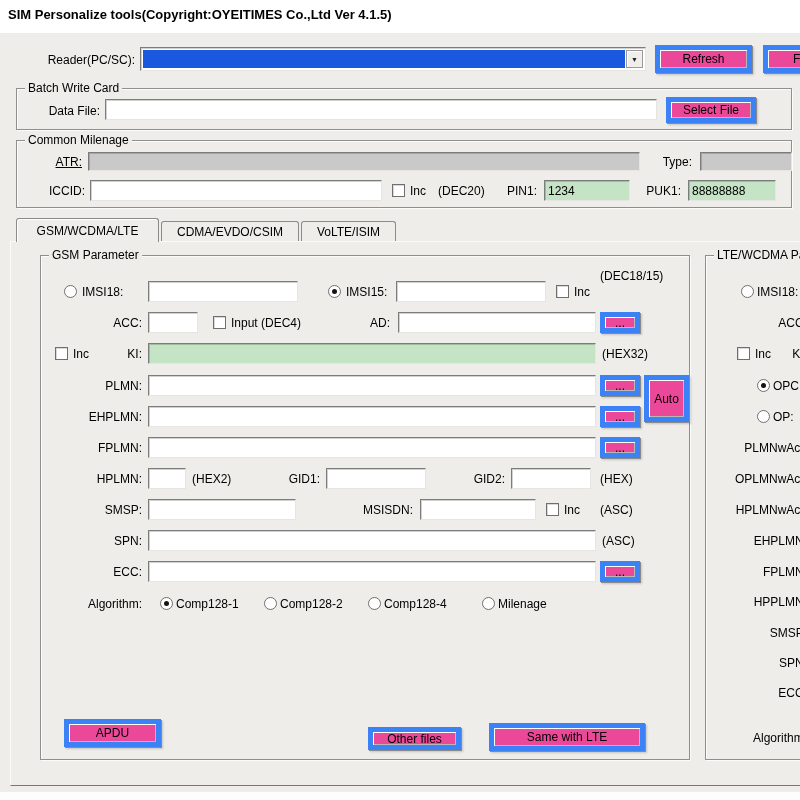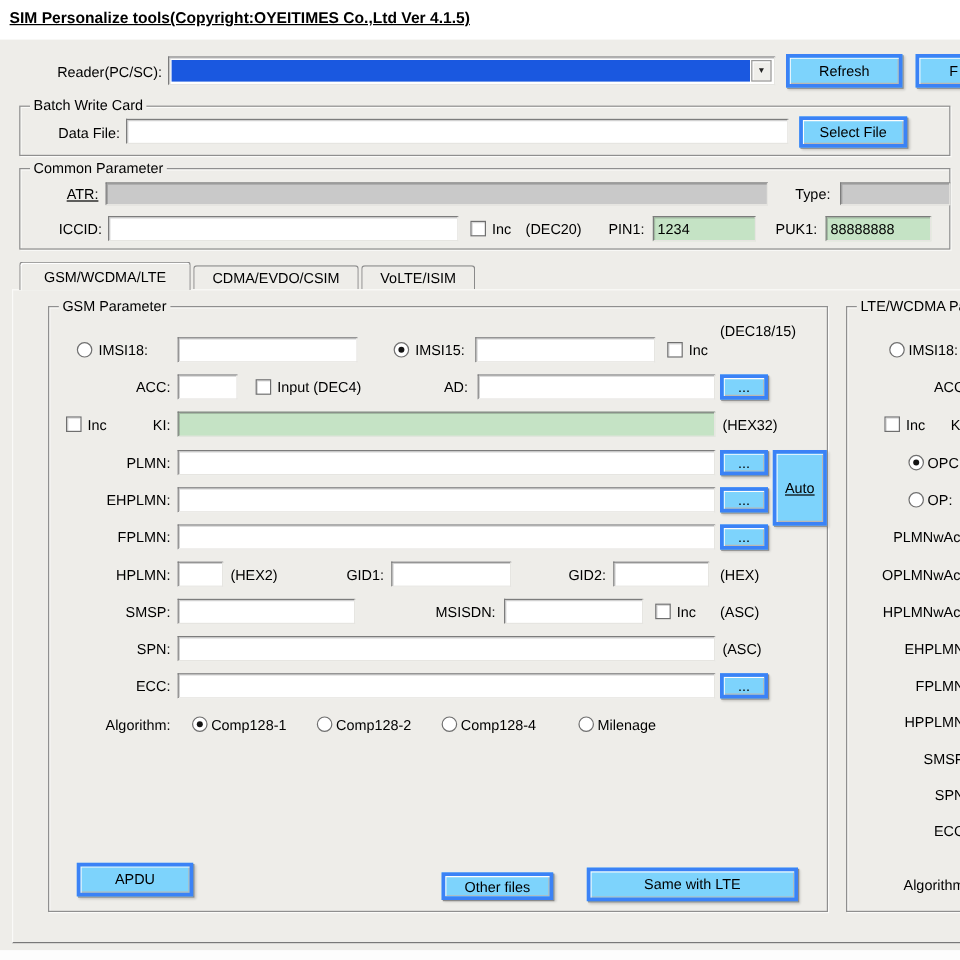--- a/index.html
+++ b/index.html
@@ -1,38 +1,38 @@
 <!DOCTYPE html>
 <html><head>
 <meta charset="utf-8">
 <style>
   * { margin:0; padding:0; box-sizing:border-box; }
   body { width:800px; height:800px; }
   .stage {
     position:relative; width:800px; height:800px; background:#ffffff; overflow:hidden;
     font-family:"Liberation Sans", sans-serif; font-size:12px; color:#000;
   }
-  .titlebar-text { position:absolute; left:8px; top:7px; font-size:13px; font-weight:bold; white-space:nowrap;text-decoration:underline; }
+  .titlebar-text { position:absolute; left:8px; top:7px; font-size:13px; font-weight:bold; white-space:nowrap; }
   .main-bg { position:absolute; left:0; top:33px; width:800px; height:759px; background:#eeede9; }
   .bottom-strip { position:absolute; left:0; top:792px; width:800px; height:8px; background:#fdfdfd; }
 
   .lbl { position:absolute; white-space:nowrap; line-height:16px; }
 
   .field {
     position:absolute; background:#fff; border:1px solid;
     border-color:#7c7c7c #e6e5e1 #e6e5e1 #7c7c7c;
     box-shadow: inset 1px 1px 0 rgba(0,0,0,0.18);
     font-family:"Liberation Sans", sans-serif; font-size:12px; color:#000;
     padding:0 3px; line-height:17px; outline:none;
   }
   .field.gray  { background:#c9c9c9; }
   .field.green { background:#c5e3c5; }
 
   .btn {
-    position:absolute; background:#7dd3fc; border:3px solid #3b82f6;
+    position:absolute; background:#ec4899; border:5px solid #3b82f6;
     box-shadow: inset 1px 1px 0 #fcfcfc, inset -1px -1px 0 #b9b8b4, 1px 1px 0 #8a8a8a, 2px 2px 2px rgba(0,0,0,0.18);
     display:flex; align-items:center; justify-content:center;
     font-family:"Liberation Sans", sans-serif; font-size:12px; white-space:nowrap; cursor:default;
   }
   .btn.partial { justify-content:flex-start; padding-left:25px; }
 
   .group { position:absolute; border:1px solid #8f8f8f; box-shadow: inset 1px 1px 0 #fbfbf9, 1px 1px 0 #fbfbf9; }
   .group-title { position:absolute; top:-8px; left:8px; background:#eeede9; padding:0 3px; line-height:15px; white-space:nowrap; }
 
   .cb { position:absolute; width:13px; height:13px; background:#fff; border:1px solid #6f6f6f; box-shadow: inset 1px 1px 0 rgba(0,0,0,0.15); }
@@ -76,21 +76,21 @@
   <div class="btn partial" style="left:763px; top:45px; width:120px; height:28px;">F</div>
 
   <div class="group" style="left:16px; top:88px; width:776px; height:42px;">
     <div class="group-title">Batch Write Card</div>
   </div>
   <div class="lbl" style="right:700px; top:103px;">Data File:</div>
   <input class="field" style="left: 105px; top: 99px; width: 552px; height: 21px;" value="">
   <div class="btn" style="left:666px; top:97px; width:90px; height:26px;">Select File</div>
 
   <div class="group" style="left:16px; top:140px; width:776px; height:68px;">
-    <div class="group-title">Common Parameter</div>
+    <div class="group-title">Common Milenage</div>
   </div>
   <div class="lbl" style="right:718px; top:154px;text-decoration:underline;">ATR:</div>
   <div class="field gray" style="left:88px; top:152px; width:552px; height:19px;"></div>
   <div class="lbl" style="right:108px; top:154px;">Type:</div>
   <div class="field gray" style="left:700px; top:152px; width:92px; height:19px;"></div>
 
   <div class="lbl" style="right:715px; top:183px;">ICCID:</div>
   <input class="field" style="left: 90px; top: 180px; width: 292px; height: 21px;" value="">
   <div class="cb" style="left:392px; top:184px;"></div>
   <div class="lbl" style="left:410px; top:183px;">Inc</div>
@@ -129,21 +129,21 @@
 
   <div class="cb" style="left:55px; top:347px; z-index:2;"></div>
   <div class="lbl" style="left:73px; top:346px; z-index:2;">Inc</div>
   <div class="lbl" style="right:658px; top:346px; z-index:2;">KI:</div>
   <input class="field green" style="left: 148px; top: 343px; width: 448px; height: 21px; z-index: 2;" value="">
   <div class="lbl" style="left:602px; top:346px; z-index:2;">(HEX32)</div>
 
   <div class="lbl" style="right:658px; top:378px; z-index:2;">PLMN:</div>
   <input class="field" style="left: 148px; top: 375px; width: 448px; height: 21px; z-index: 2;" value="">
   <div class="btn" style="left:600px; top:375px; width:40px; height:21px; z-index:2;">...</div>
-  <div class="btn" style="left:644px; top:375px; width:45px; height:63px; z-index:2;text-decoration:underline;">Auto</div>
+  <div class="btn" style="left:644px; top:375px; width:45px; height:47px; z-index:2;">Auto</div>
 
   <div class="lbl" style="right:658px; top:409px; z-index:2;">EHPLMN:</div>
   <input class="field" style="left: 148px; top: 406px; width: 448px; height: 21px; z-index: 2;" value="">
   <div class="btn" style="left:600px; top:406px; width:40px; height:21px; z-index:2;">...</div>
 
   <div class="lbl" style="right:658px; top:440px; z-index:2;">FPLMN:</div>
   <input class="field" style="left: 148px; top: 437px; width: 448px; height: 21px; z-index: 2;" value="">
   <div class="btn" style="left:600px; top:437px; width:40px; height:21px; z-index:2;">...</div>
 
   <div class="lbl" style="right:658px; top:471px; z-index:2;">HPLMN:</div>
@@ -176,21 +176,21 @@
   <div class="lbl" style="left:176px; top:596px; z-index:2;">Comp128-1</div>
   <div class="radio" style="left:264px; top:597px; z-index:2;"></div>
   <div class="lbl" style="left:280px; top:596px; z-index:2;">Comp128-2</div>
   <div class="radio" style="left:368px; top:597px; z-index:2;"></div>
   <div class="lbl" style="left:384px; top:596px; z-index:2;">Comp128-4</div>
   <div class="radio" style="left:482px; top:597px; z-index:2;"></div>
   <div class="lbl" style="left:498px; top:596px; z-index:2;">Milenage</div>
 
   <div class="btn" style="left:64px; top:719px; width:97px; height:28px; z-index:2;">APDU</div>
   <div class="btn" style="left:368px; top:727px; width:93px; height:23px; z-index:2;">Other files</div>
-  <div class="btn" style="left:489px; top:723px; width:176px; height:28px; z-index:2;">Same with LTE</div>
+  <div class="btn" style="left:489px; top:723px; width:156px; height:28px; z-index:2;">Same with LTE</div>
 
   <div class="group" style="left:705px; top:255px; width:200px; height:505px; z-index:2;">
     <div class="group-title">LTE/WCDMA Parameter</div>
   </div>
   <div class="radio" style="left:741px; top:285px; z-index:2;"></div>
   <div class="lbl" style="left:757px; top:284px; z-index:2;">IMSI18:</div>
   <div class="lbl" style="right:-7px; top:315px; z-index:2;">ACC:</div>
   <div class="cb" style="left:737px; top:347px; z-index:2;"></div>
   <div class="lbl" style="left:755px; top:346px; z-index:2;">Inc</div>
   <div class="lbl" style="right:-7px; top:346px; z-index:2;">KI:</div>

